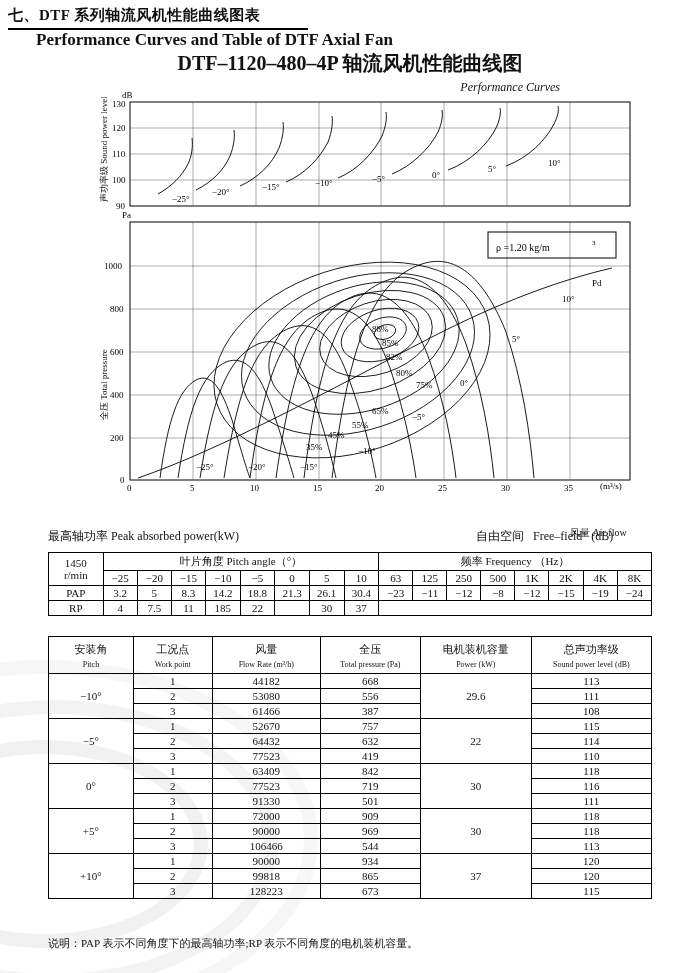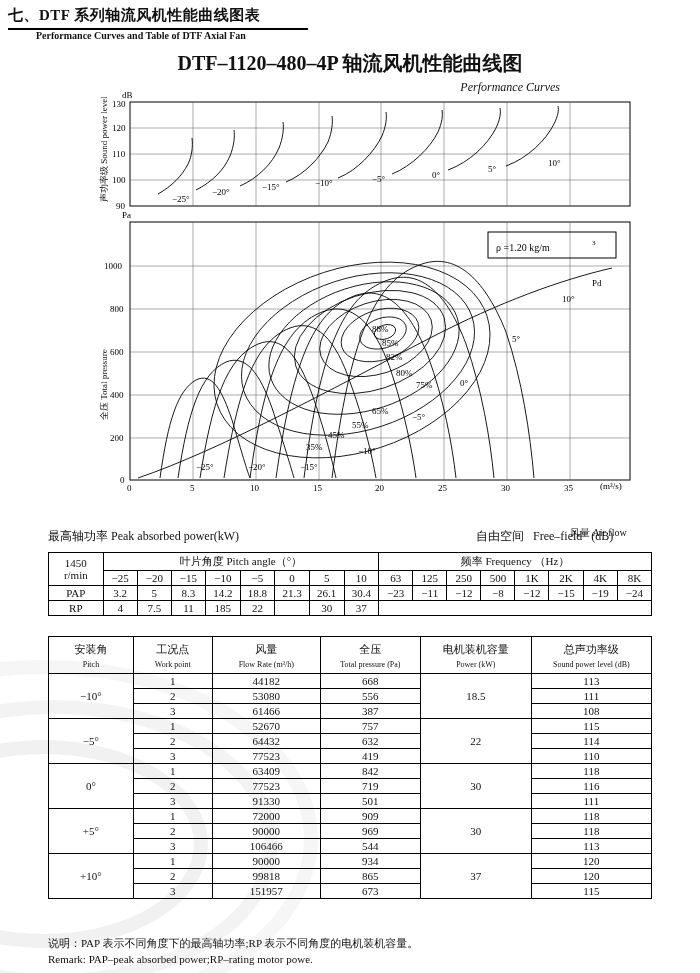--- a/index.html
+++ b/index.html
@@ -21,21 +21,21 @@
 
   
   .chapter{
     position:absolute;left:8px;top:6px;width:300px;
     font-weight:bold;font-size:15px;letter-spacing:.5px;
   }
   .chapter-rule{
     position:absolute;left:8px;top:28px;width:300px;height:2px;background:#000;
   }
   .chapter-en{
-    position:absolute;left:36px;top:30px;font-size:10px;font-weight:bold;
+    position:absolute;left:36px;top:30px;font-size:17px;font-weight:bold;
     font-family:"Liberation Serif", serif;
   }
   .doc-title{
     position:absolute;left:0;top:50px;width:700px;text-align:center;
     font-size:20px;font-weight:bold;letter-spacing:0px;
   }
   .pc-label{
     position:absolute;right:120px;top:80px;font-size:12px;font-style:italic;
     font-family:"Liberation Serif", serif;
   }
@@ -332,21 +332,21 @@
           <td>1</td>
           <td>44182</td>
           <td>668</td>
           <td style="border-bottom: none;"></td>
           <td>113</td>
         </tr>
         <tr>
           <td>2</td>
           <td>53080</td>
           <td>556</td>
-          <td rowspan="1" style="border-top: none; border-bottom: none;">18.5</td>
+          <td rowspan="1" style="border-top: none; border-bottom: none;">29.6</td>
           <td>111</td>
         </tr>
         <tr>
           <td>3</td>
           <td>61466</td>
           <td>387</td>
           <td style="border-top: none;"></td>
           <td>108</td>
         </tr>
         <tr>
@@ -425,23 +425,22 @@
         </tr>
         <tr>
           <td>2</td>
           <td>99818</td>
           <td>865</td>
           <td rowspan="1" style="border-top: none; border-bottom: none;">37</td>
           <td>120</td>
         </tr>
         <tr>
           <td>3</td>
-          <td>151957</td>
+          <td>128223</td>
           <td>673</td>
           <td style="border-top: none;"></td>
           <td>115</td>
         </tr>
       </tbody>
     </table>
 
   <div class="note">说明：PAP 表示不同角度下的最高轴功率;RP 表示不同角度的电机装机容量。</div>
-  <div class="note2">Remark: PAP–peak absorbed power;RP–rating motor powe.</div>
 </div>
 
 </body></html>

